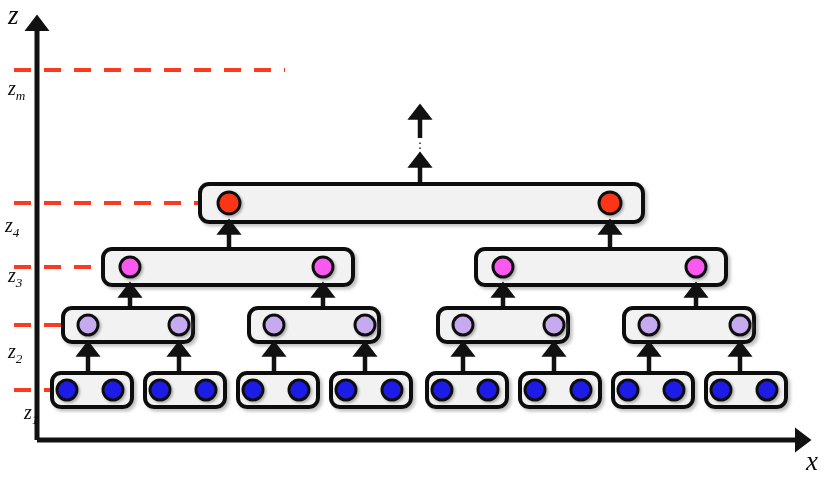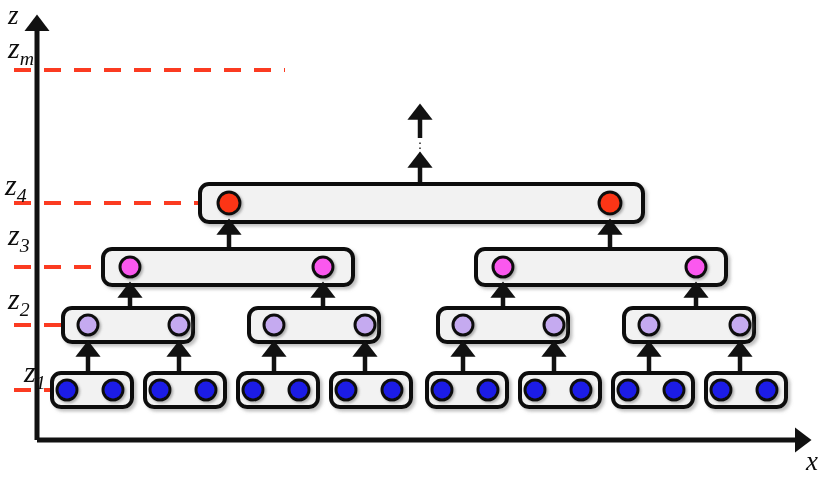--- a/index.html
+++ b/index.html
@@ -32,24 +32,25 @@
     white-space: nowrap;
     line-height: 1;
   }
   .axis-label.big {
     font-size: 27px;
   }
   .tick-label {
     position: absolute;
     font-family: "Liberation Serif", serif;
     font-style: italic;
-    font-size: 30px;
+    font-size: 20px;
     color: #0d0d0d;
     white-space: nowrap;
     line-height: 1;
+    margin-top: 45px;
   }
   .tick-label sub {
     font-size: 0.66em;
     font-style: italic;
   }
   .annotation {
     position: absolute;
     font-family: "Liberation Sans", sans-serif;
     font-size: 29px;
     color: #0b0b0b;
@@ -170,21 +171,21 @@
   </svg>
 
   <div class="axis-label big" style="left:8px; top:2px;">z</div>
 
   <div class="axis-label big" style="left:806px; top:448px;">x</div>
 
   <div id="tick-host">
       <div class="tick-label" style="left: 8px; top: 33px;"><span>z</span><sub>m</sub></div>
       <div class="tick-label" style="left: 5px; top: 170px;"><span>z</span><sub>4</sub></div>
       <div class="tick-label" style="left: 8px; top: 220px;"><span>z</span><sub>3</sub></div>
-      <div class="tick-label" style="left: 8px; top: 284px;"><span>z</span><sub>2</sub></div>
+      <div class="tick-label" style="left: 8px; top: 296px;"><span>z</span><sub>2</sub></div>
       <div class="tick-label" style="left: 24px; top: 357px;"><span>z</span><sub>1</sub></div>
     </div>
 
 
   <div class="vdots" id="vdots" style="left:413px; top:139px; width:14px;">
       <span>·</span>
       <span>·</span>
       <span>·</span>
     </div>
 

